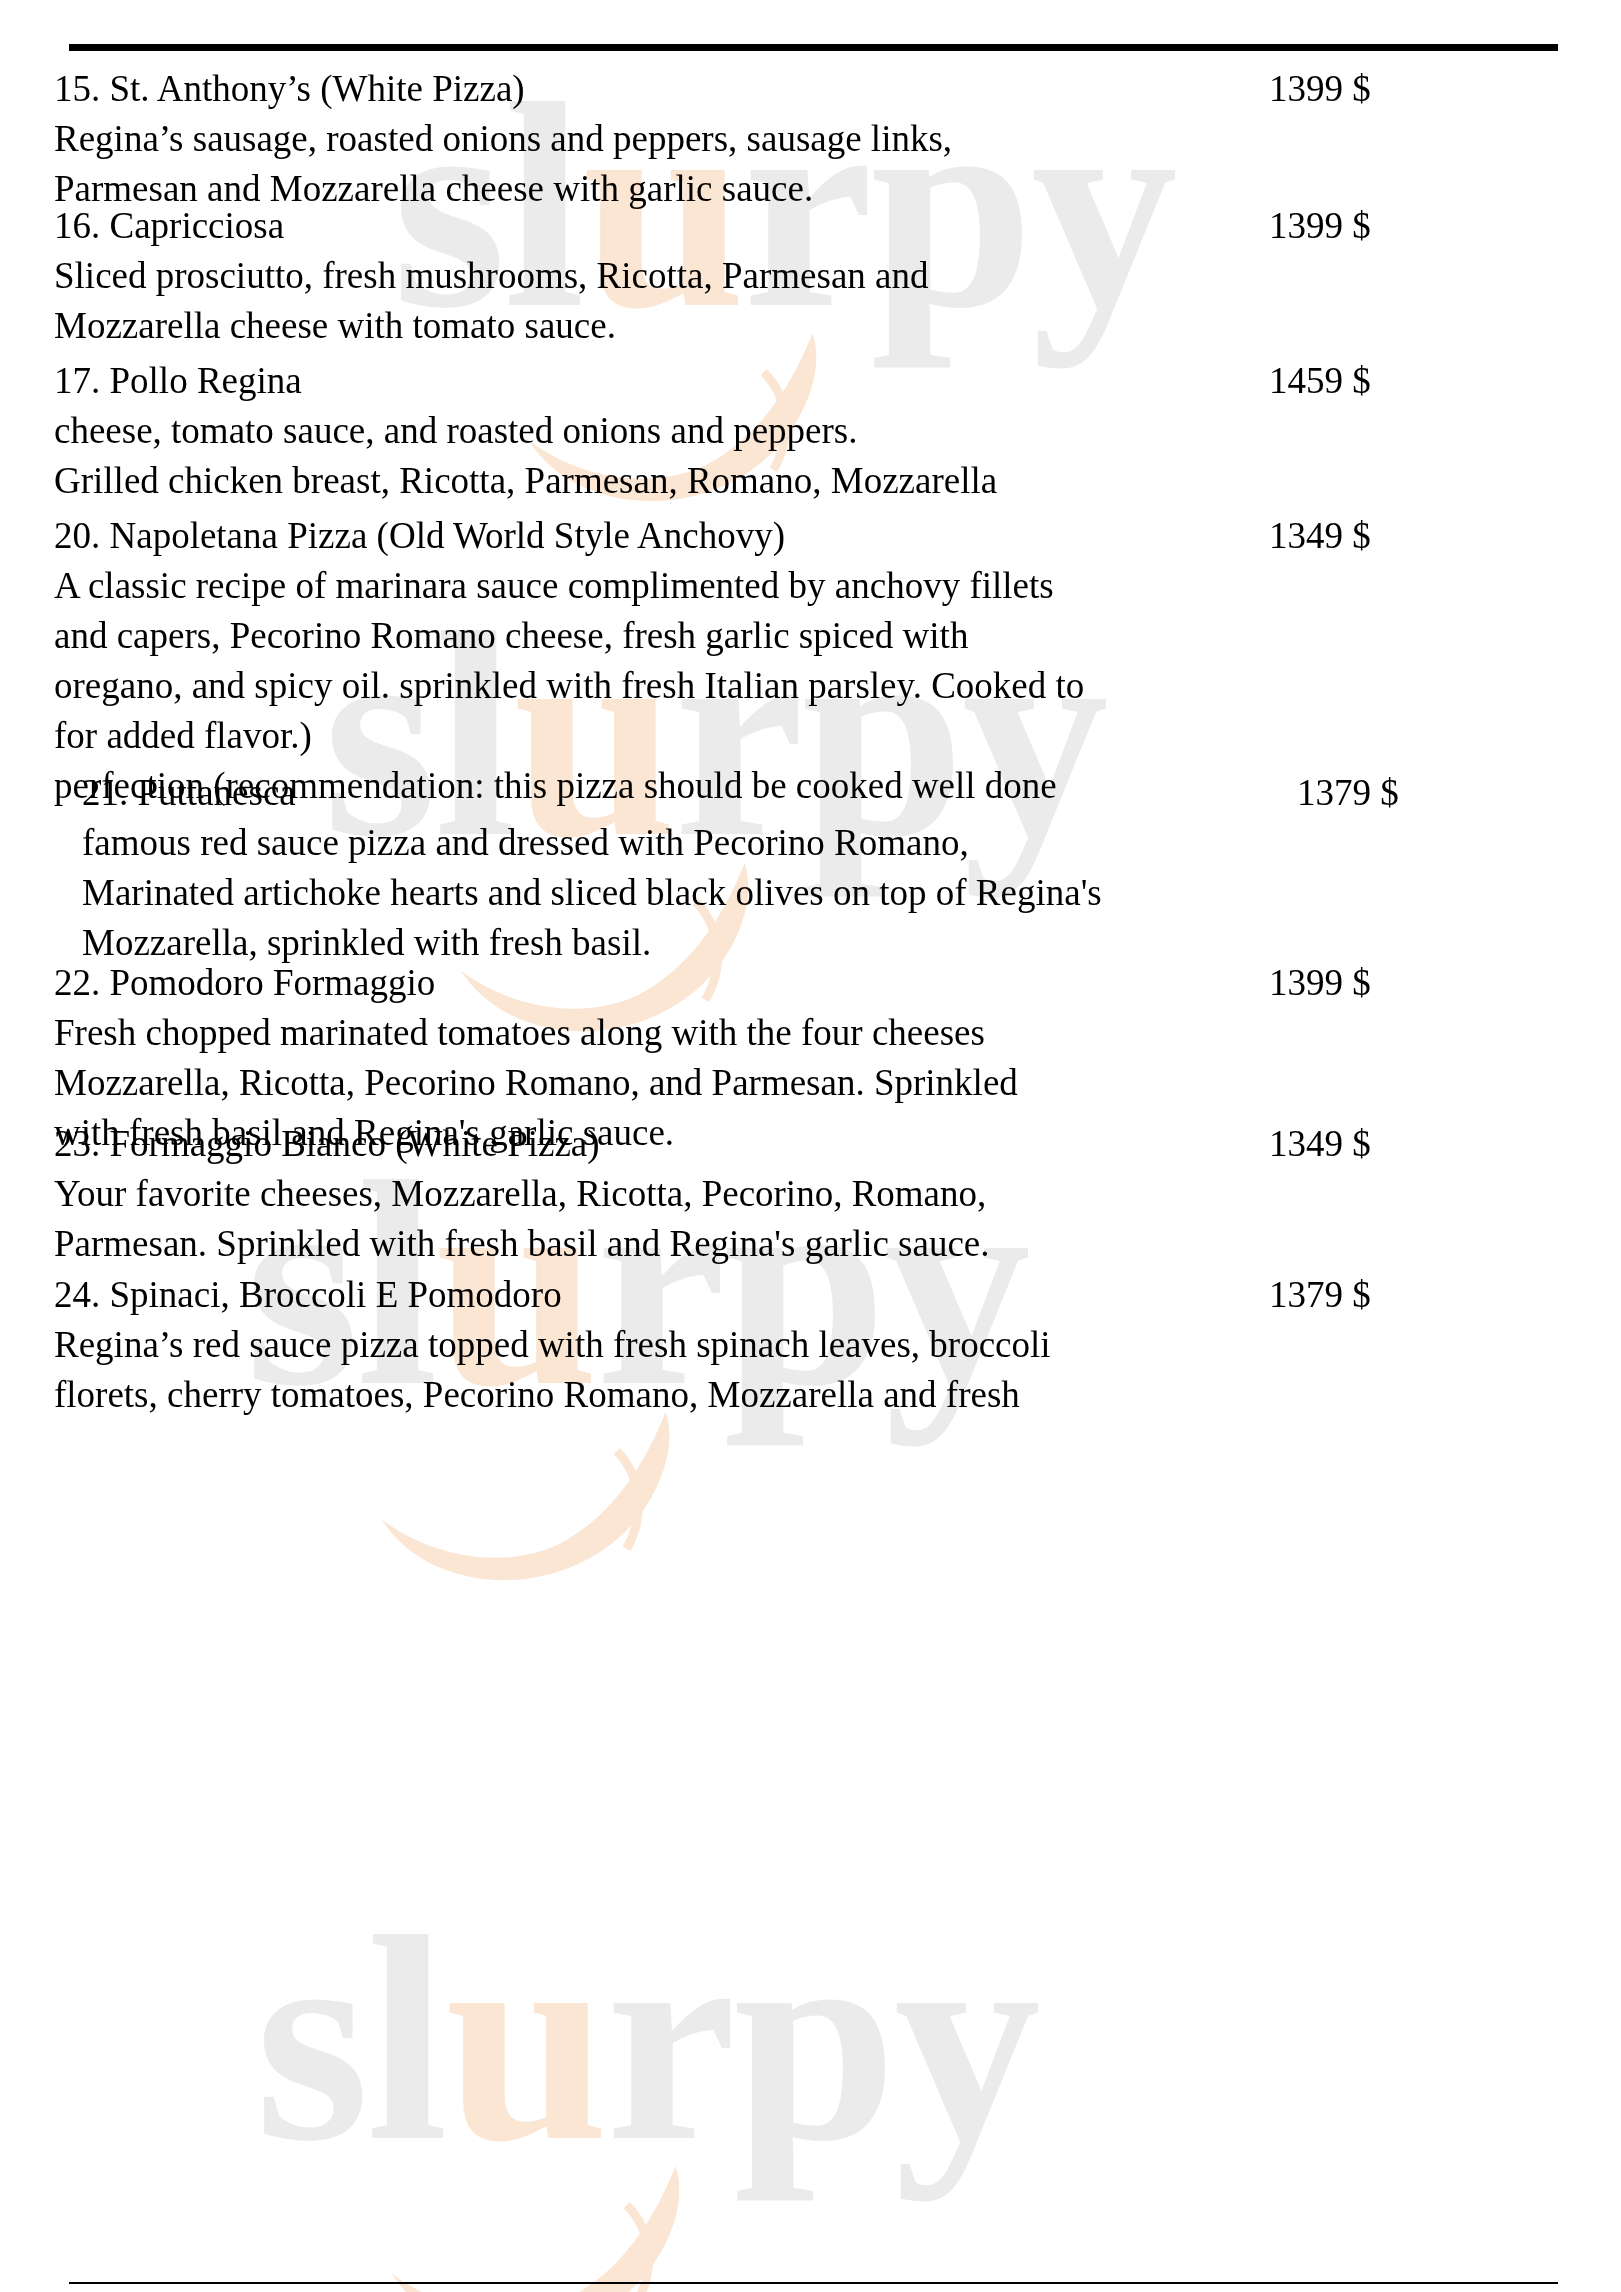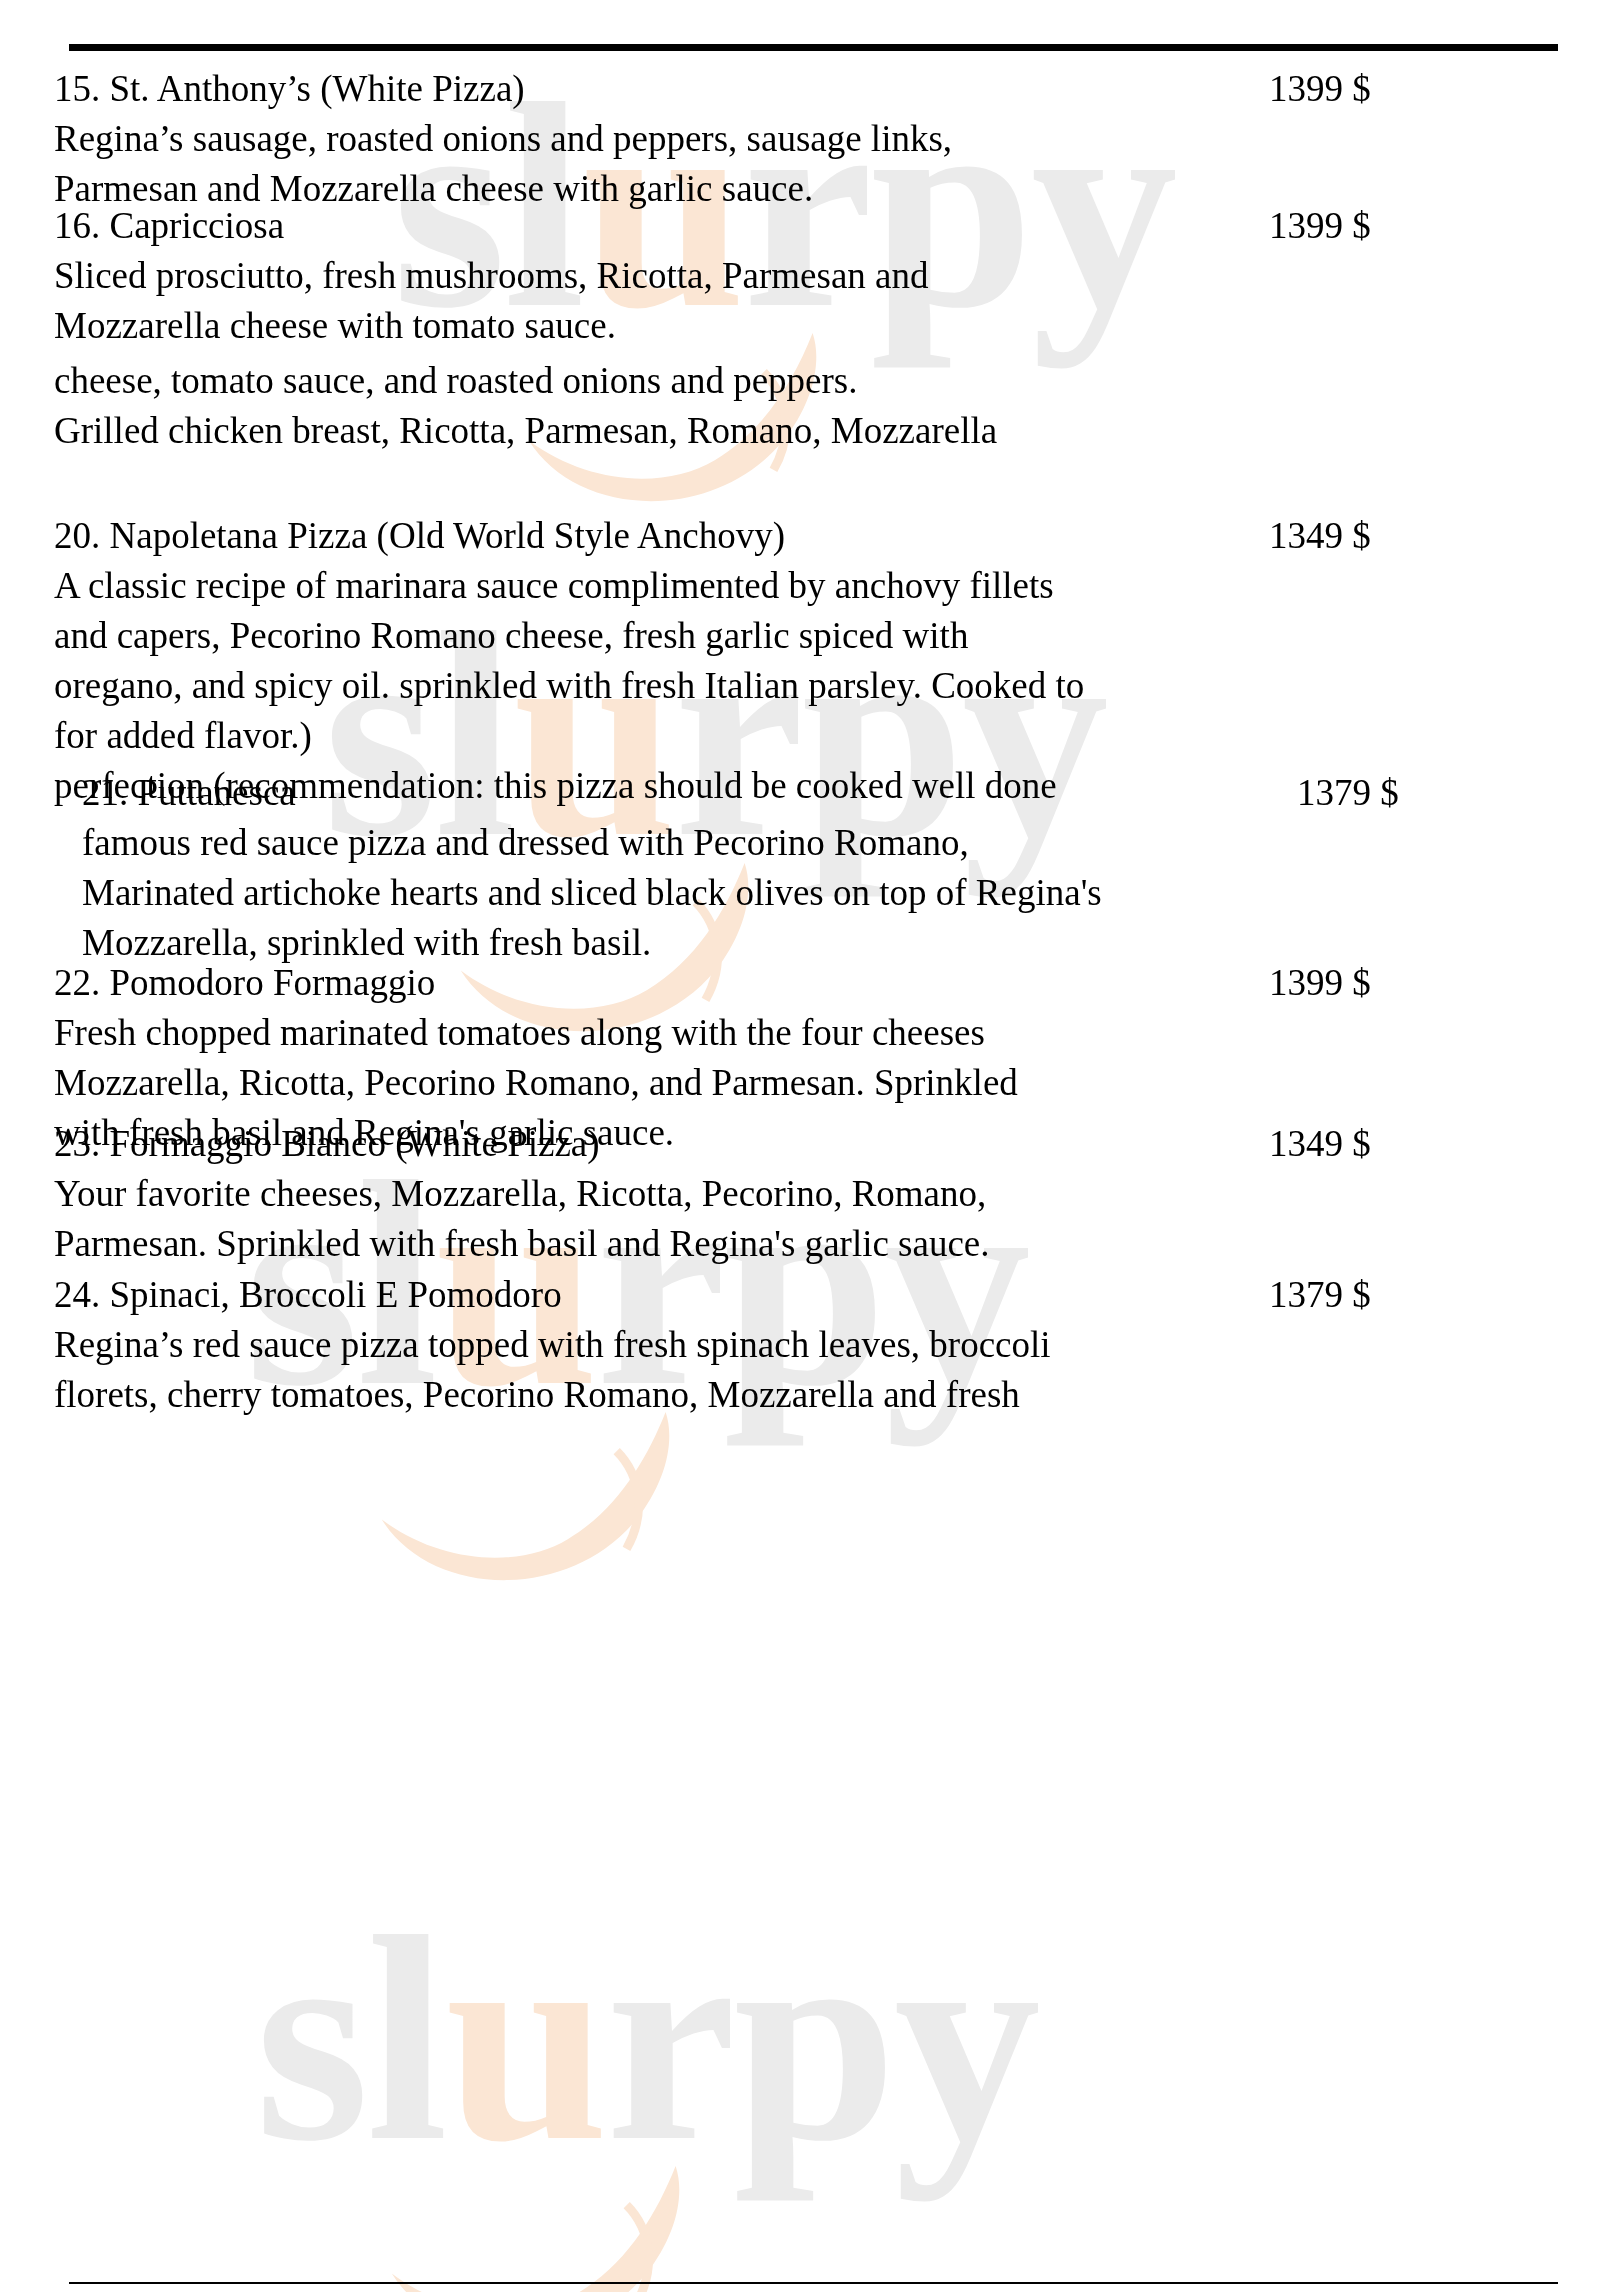--- a/index.html
+++ b/index.html
@@ -151,20 +151,24 @@
         <div class="item-name">16. Capricciosa</div>
         <div class="item-price">1399 $</div>
       </div>
       <div class="item-desc">
         <span class="ln">Sliced prosciutto, fresh mushrooms, Ricotta, Parmesan and</span>
         <span class="ln">Mozzarella cheese with tomato sauce.</span>
       </div>
     </div>
 
     <div class="menu-item" style="top:356px;">
+      <div class="item-head">
+        <div class="item-name">17. Pollo Regina</div>
+        <div class="item-price">1459 $</div>
+      </div>
       <div class="item-desc">
         <span class="ln">cheese, tomato sauce, and roasted onions and peppers.</span>
         <span class="ln">Grilled chicken breast, Ricotta, Parmesan, Romano, Mozzarella</span>
       </div>
     </div>
 
     <div class="menu-item" style="top:511px;">
       <div class="item-head">
         <div class="item-name">20. Napoletana Pizza (Old World Style Anchovy)</div>
         <div class="item-price">1349 $</div>

